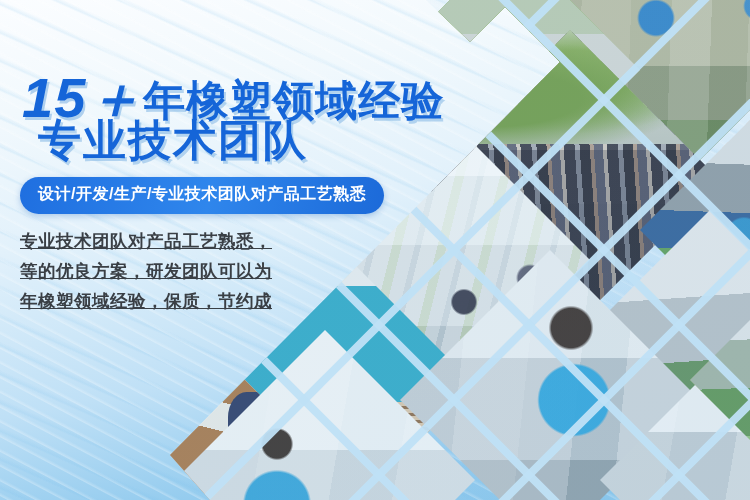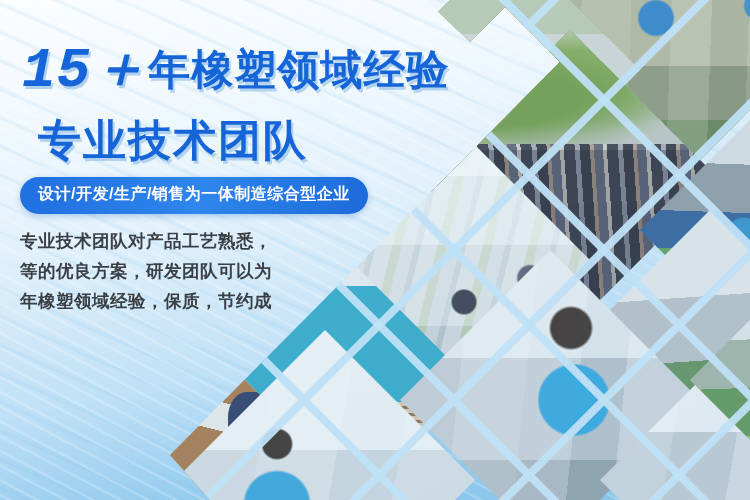--- a/index.html
+++ b/index.html
@@ -180,22 +180,22 @@
   
   .collage-tint{
     position:absolute;inset:0;pointer-events:none;
     background:linear-gradient(160deg,rgba(180,215,240,.10),rgba(140,195,235,.16));
   }
 
   
   .textblock{position:absolute;left:0;top:0;width:470px;height:500px;}
 
   .headline{
-    position:absolute;left:22px;top:43px;width:440px;
-    line-height:1;white-space:nowrap;font-family:Liberation Mono, monospace;
+    position:absolute;left:22px;top:70px;width:440px;
+    line-height:1;white-space:nowrap;
   }
   .num{
     font-size:56px;font-weight:bold;font-style:italic;color:#1565d8;
     letter-spacing:1px;
     text-shadow:2px 3px 0 rgba(120,175,225,.55);
     vertical-align:-2px;
   }
   .hl-cn{
     font-size:42px;font-weight:bold;color:#1565d8;letter-spacing:1px;
     text-shadow:2px 3px 0 rgba(120,175,225,.5);
@@ -210,21 +210,21 @@
     color:#ffffff;font-size:16px;font-weight:bold;letter-spacing:.5px;
     box-shadow:0 2px 6px rgba(26,100,190,.30);
     white-space:nowrap;
   }
 
   .body-copy{
     position:absolute;left:20px;top:226px;width:260px;
     font-size:17.5px;line-height:30px;color:#3a3f45;font-weight:bold;
     letter-spacing:.5px;
   }
-  .body-copy p{margin:0;}
+  .body-copy p{margin:0;text-decoration:underline;}
 </style>
 </head>
 <body>
 
 <div id="banner">
 
   <div class="streaks"></div>
 
   <div class="collage">
 
@@ -294,21 +294,21 @@
   <div class="textblock">
 
     <div class="headline">
       <span class="num">15＋</span><span class="hl-cn">年橡塑领域经验</span>
     </div>
 
     <div class="hl-row2">
       <span class="hl-cn">专业技术团队</span>
     </div>
 
-    <div class="pill">设计/开发/生产/销售为一体制造综合型企业</div>
+    <div class="pill">设计/开发/生产/专业技术团队对产品工艺熟悉</div>
 
     <div class="body-copy">
       <p>专业技术团队对产品工艺熟悉，</p>
       <p>等的优良方案，研发团队可以为</p>
       <p>年橡塑领域经验，保质，节约成</p>
     </div>
   </div>
 
 </div>
 

